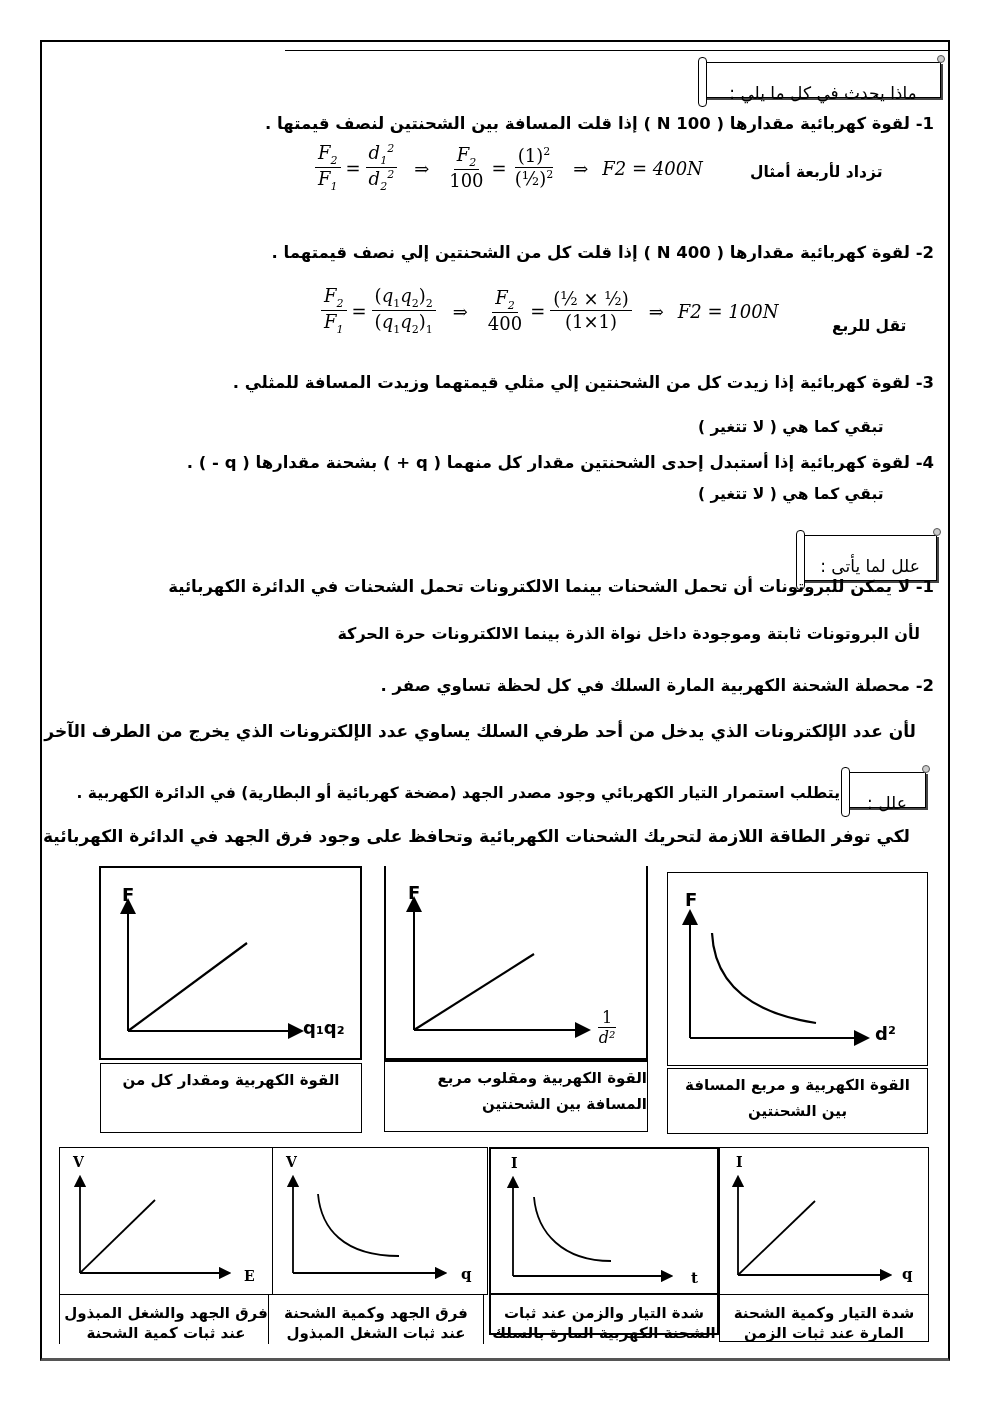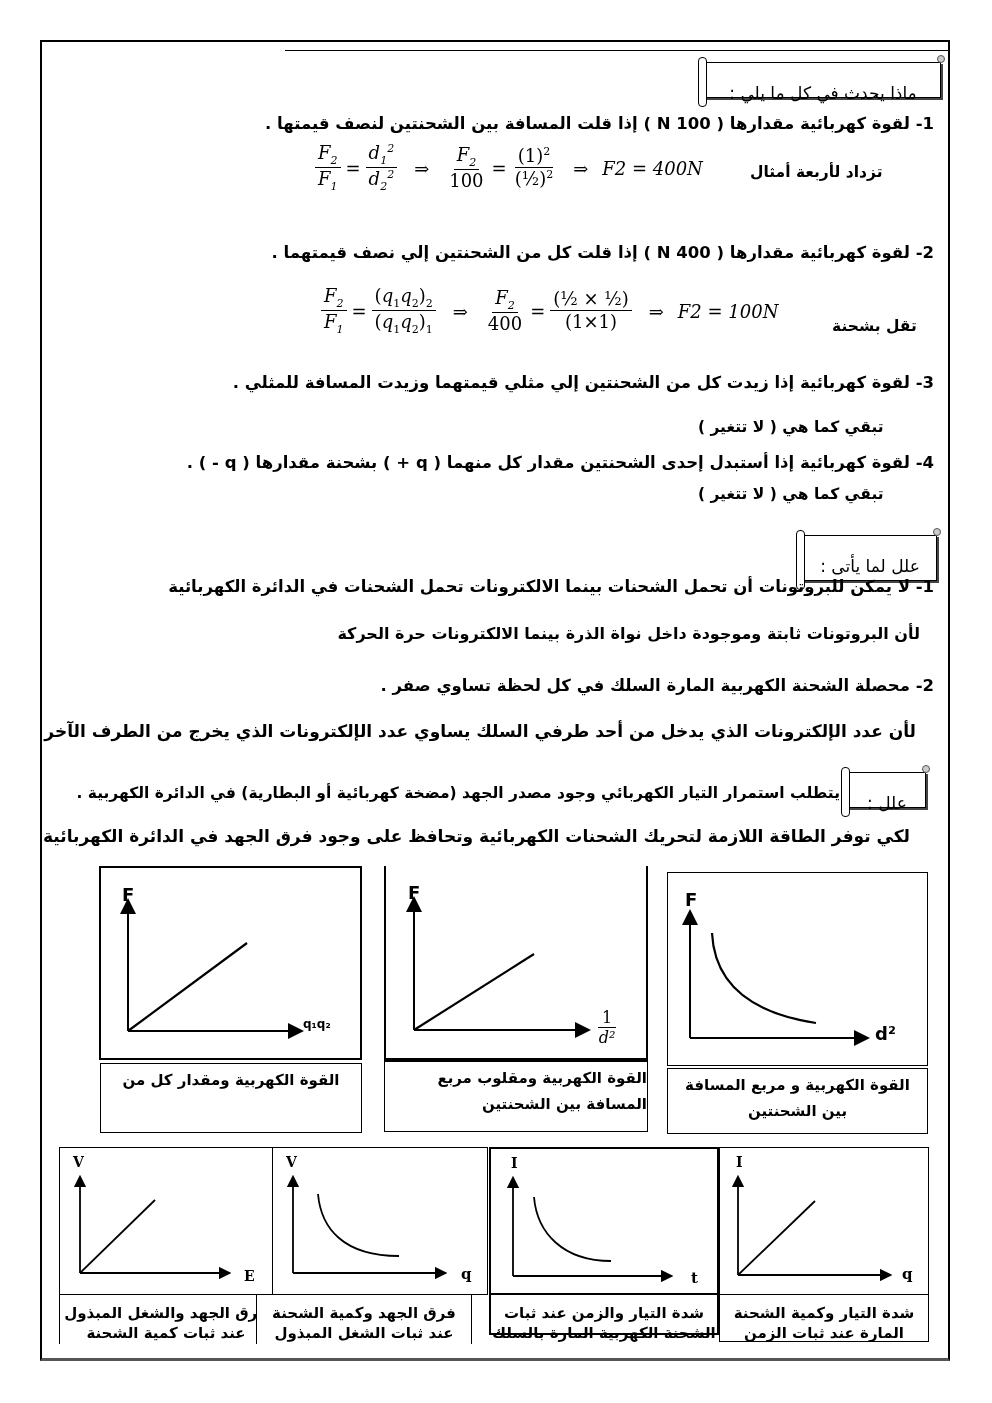--- a/index.html
+++ b/index.html
@@ -94,21 +94,21 @@
       </span>
     <span class="eq">=</span>
     <span class="frac">
         <span class="num">(½ × ½)</span>
         <span class="den">(1×1)</span>
       </span>
     <span class="arrow">⇒</span>
     <span class="it">F2 = 100N</span>
   </div>
 </div>
-<div class="ans" style="left:832px; top:317px;">تقل بشحنة</div>
+<div class="ans" style="left:832px; top:317px;">تقل للربع</div>
 
 <div class="q-line" style="top:373px;">3- لقوة كهربائية إذا زيدت كل من الشحنتين إلي مثلي قيمتهما وزيدت المسافة للمثلي .</div>
 <div class="ans" style="left:698px; top:418px;">تبقي كما هي ( لا تتغير )</div>
 
 <div class="q-line" style="top:453px;">4- لقوة كهربائية إذا أستبدل إحدى الشحنتين مقدار كل منهما ( q + ) بشحنة مقدارها ( q - ) .</div>
 <div class="ans" style="left:698px; top:485px;">تبقي كما هي ( لا تتغير )</div>
 
 <div class="scroll" style="left:803px; top:535px; width:134px; height:46px;">
   <span class="curl-l"></span>
   <span class="curl-r"></span>
@@ -134,21 +134,21 @@
     <defs>
         <marker id="ah" markerWidth="8" markerHeight="8" refX="4" refY="4" orient="auto">
           <path d="M0,0 L8,4 L0,8 z" fill="#000"></path>
         </marker>
       </defs>
     <line x1="27" y1="163" x2="27" y2="38" stroke="#000" stroke-width="2" marker-end="url(#ah)"></line>
     <line x1="27" y1="163" x2="195" y2="163" stroke="#000" stroke-width="2" marker-end="url(#ah)"></line>
     <line x1="27" y1="163" x2="146" y2="75" stroke="#000" stroke-width="2.2"></line>
   </svg>
   <span class="axis-lbl" style="left:21px; top:16px; font-size:18px;">F</span>
-  <span class="axis-lbl" style="left:202px; top:149px; font-size:12px;">q₁q₂</span>
+  <span class="axis-lbl" style="left:202px; top:149px; font-size:18px;">q₁q₂</span>
 </div>
 <div class="caption-box" style="left:100px; top:1063px; width:262px; height:70px;">
   <div>القوة الكهربية ومقدار كل من</div>
 </div>
 
 <div class="graph-box" style="left:384px; top:866px; width:264px; height:194px; border-top:none;">
   <svg width="264" height="194">
     <defs>
         <marker id="ah2" markerWidth="8" markerHeight="8" refX="4" refY="4" orient="auto">
           <path d="M0,0 L8,4 L0,8 z" fill="#000"></path>
@@ -214,21 +214,21 @@
           <path d="M0,0 L7,3.5 L0,7 z" fill="#000"></path>
         </marker>
       </defs>
     <line x1="20" y1="125" x2="20" y2="33" stroke="#000" stroke-width="1.8" marker-end="url(#ah5)"></line>
     <line x1="20" y1="125" x2="168" y2="125" stroke="#000" stroke-width="1.8" marker-end="url(#ah5)"></line>
     <path d="M45,46 C48,80 70,108 126,108" fill="none" stroke="#000" stroke-width="1.8"></path>
   </svg>
   <span class="axis-lbl" style="left:13px; top:6px; font-family:'DejaVu Serif', serif; font-size:14px;">V</span>
   <span class="axis-lbl" style="left:188px; top:117px; font-family:'DejaVu Serif', serif; font-size:15px;">q</span>
 </div>
-<div class="caption-box small-cap" style="left:256px; top:1294px; width:216px; height:50px; border-width:1.5px; border-bottom:none;">
+<div class="caption-box small-cap" style="left:268px; top:1294px; width:216px; height:50px; border-width:1.5px; border-bottom:none;">
   <div>فرق الجهد وكمية الشحنة</div>
   <div>عند ثبات الشغل المبذول</div>
 </div>
 
 <div class="graph-box" style="left:489px; top:1147px; width:230px; height:148px;">
   <svg width="230" height="148">
     <defs>
         <marker id="ah6" markerWidth="7" markerHeight="7" refX="3.5" refY="3.5" orient="auto">
           <path d="M0,0 L7,3.5 L0,7 z" fill="#000"></path>
         </marker>

